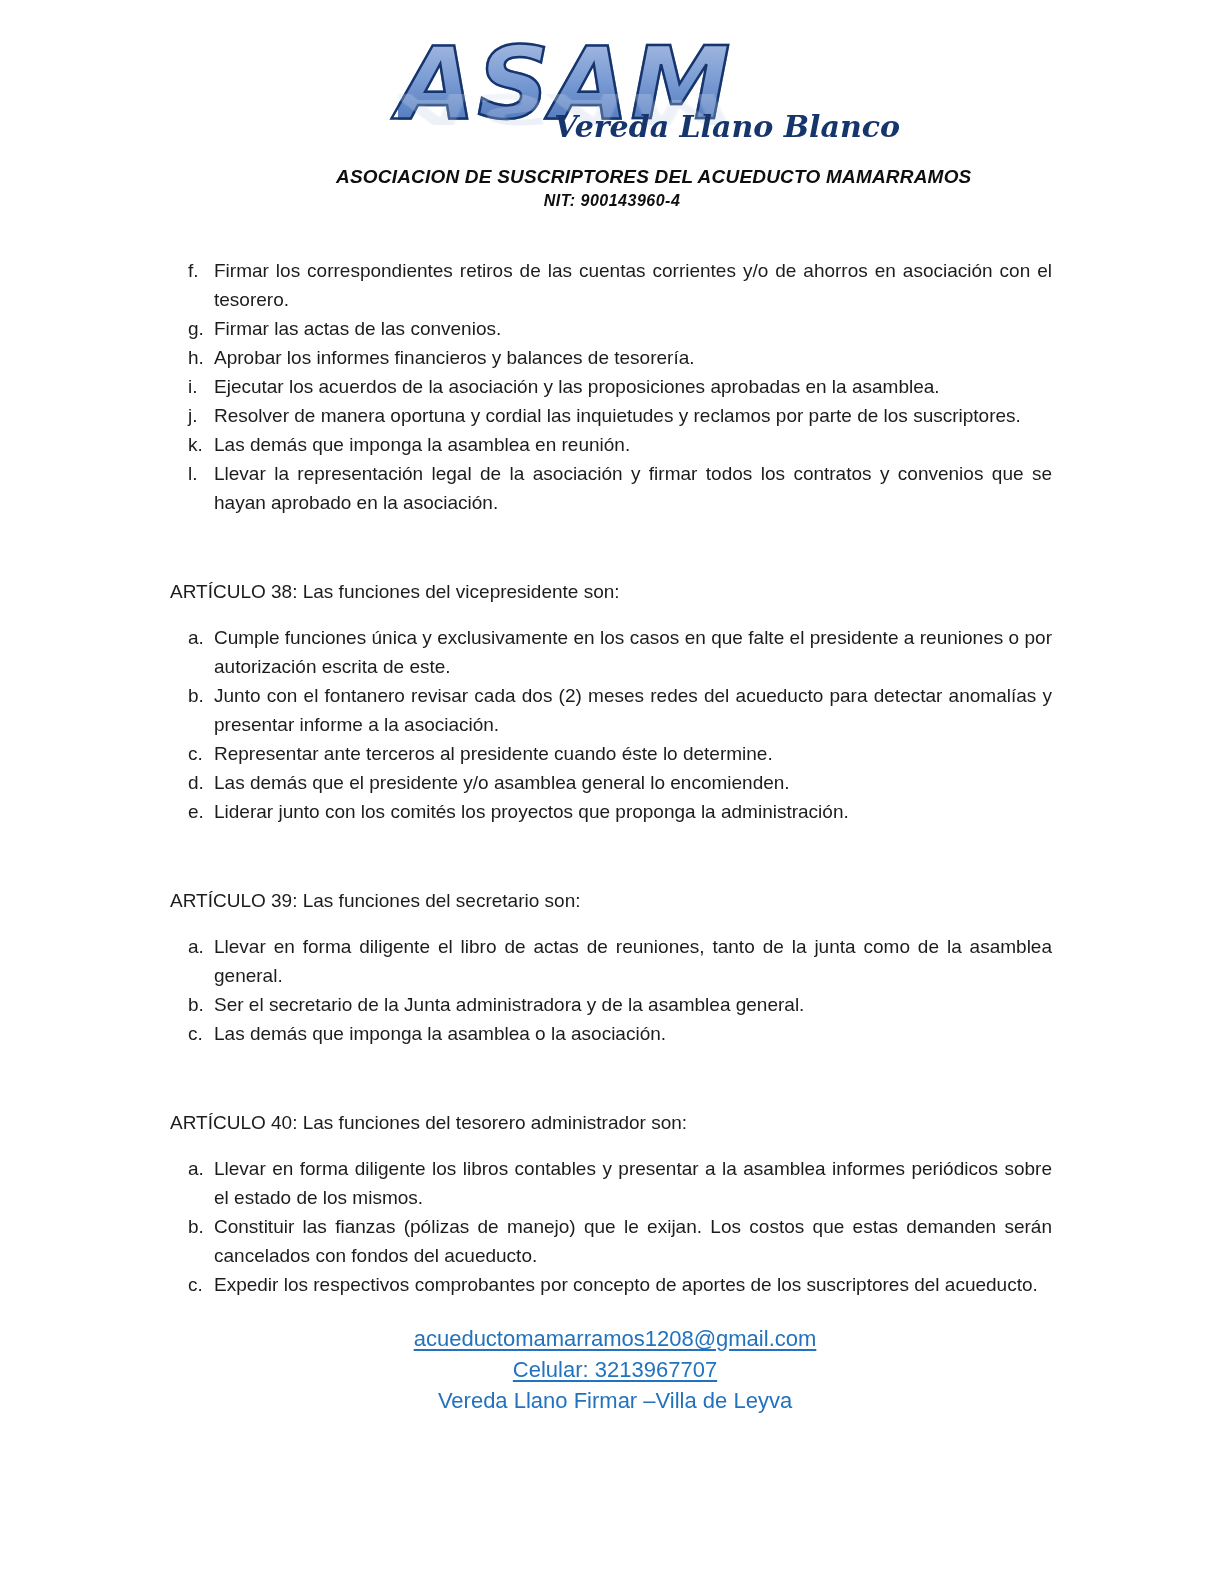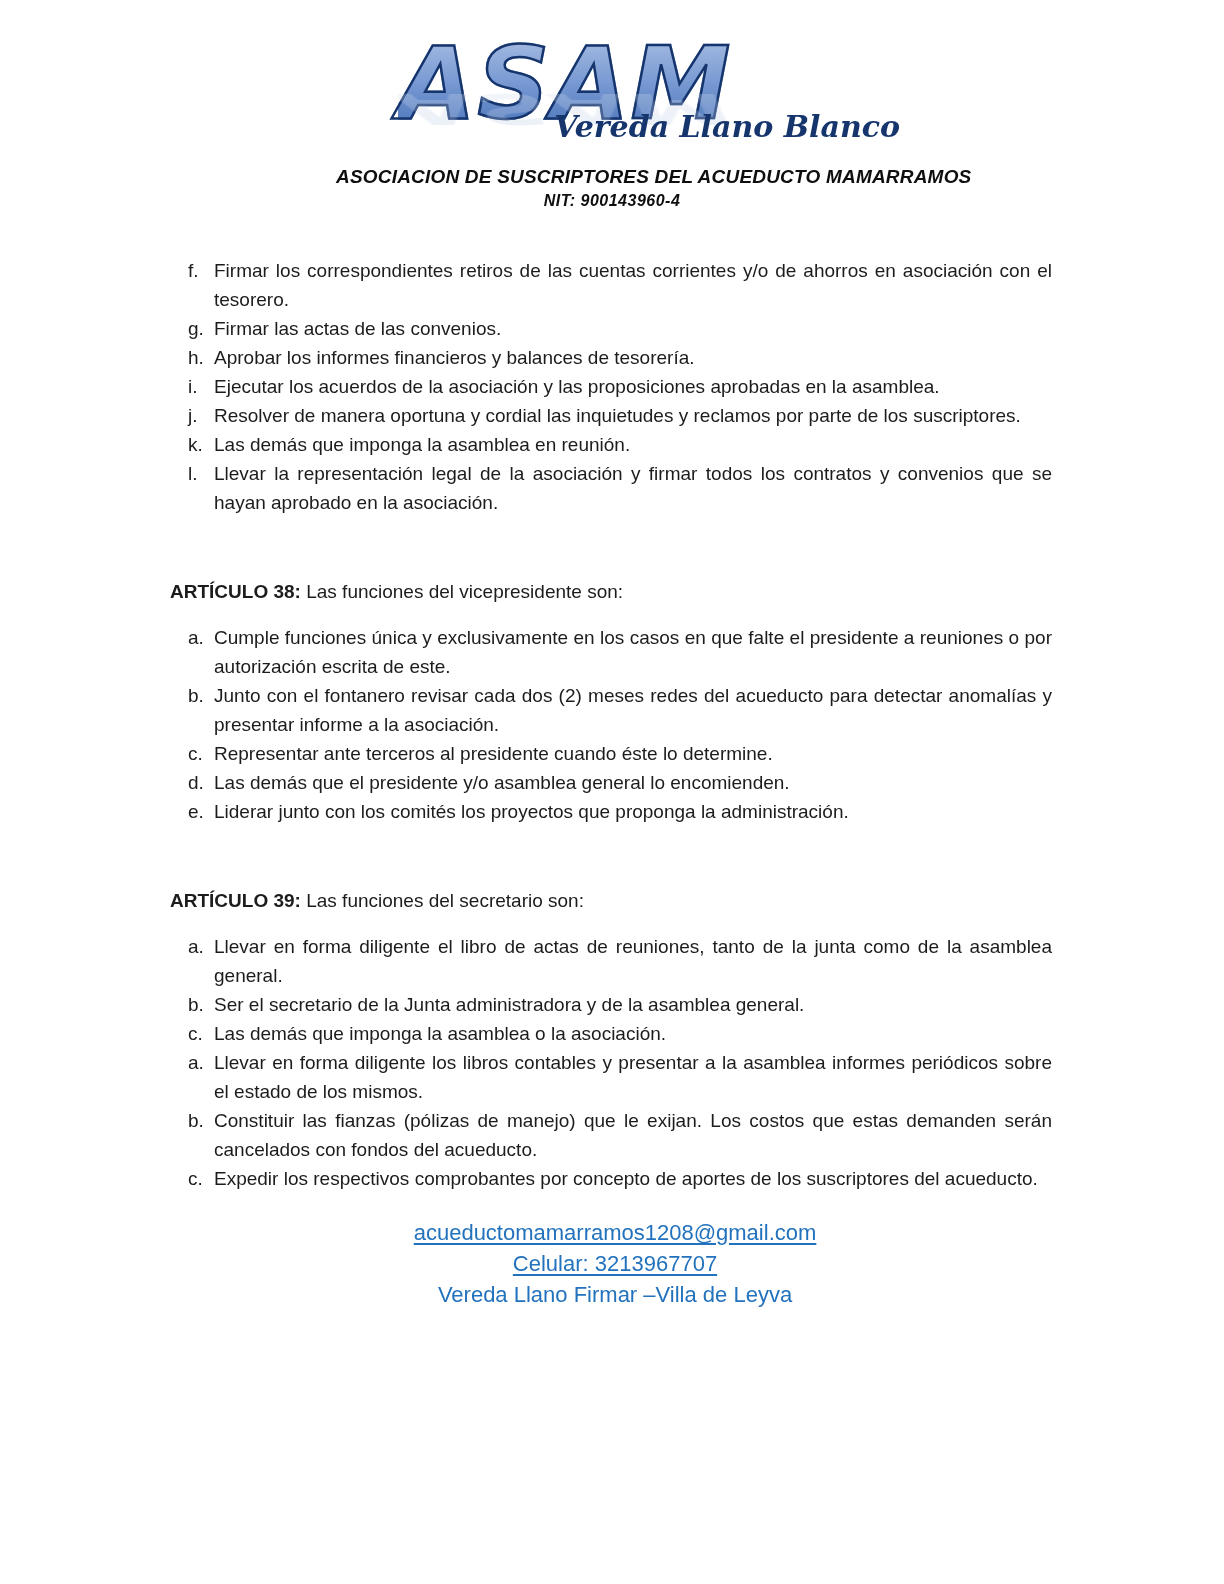--- a/index.html
+++ b/index.html
@@ -101,21 +101,21 @@
     margin-left: 18px;
   }
   .doc-item .item-text {
     flex: 1;
     text-align: justify;
   }
   .article-heading {
     margin-top: 60px;
     margin-bottom: 17px;
   }
-  .article-heading .hb { font-weight: bold; text-align: center; }
+  .article-heading .hb { font-weight: normal; text-align: center; }
 
   
   .doc-footer {
     margin-top: 24px;
     text-align: center;
     font-size: 22px;
     line-height: 31px;
     margin-left: 6px;
   }
   .doc-footer .fline {
@@ -205,20 +205,21 @@
         </div>
         <div class="doc-item">
           <span class="marker">b.</span>
           <div class="item-text">Ser el secretario de la Junta administradora y de la asamblea general.</div>
         </div>
         <div class="doc-item">
           <span class="marker">c.</span>
           <div class="item-text">Las demás que imponga la asamblea o la asociación.</div>
         </div>
       </div>
+      <div class="article-heading"><span class="hb">ARTÍCULO 40: </span><span>Las funciones del tesorero administrador son:</span></div>
       <div class="doc-list">
         <div class="doc-item">
           <span class="marker">a.</span>
           <div class="item-text">Llevar en forma diligente los libros contables y presentar a la asamblea informes periódicos sobre el estado de los mismos.</div>
         </div>
         <div class="doc-item">
           <span class="marker">b.</span>
           <div class="item-text">Constituir las fianzas (pólizas de manejo) que le exijan. Los costos que estas demanden serán cancelados con fondos del acueducto.</div>
         </div>
         <div class="doc-item">

